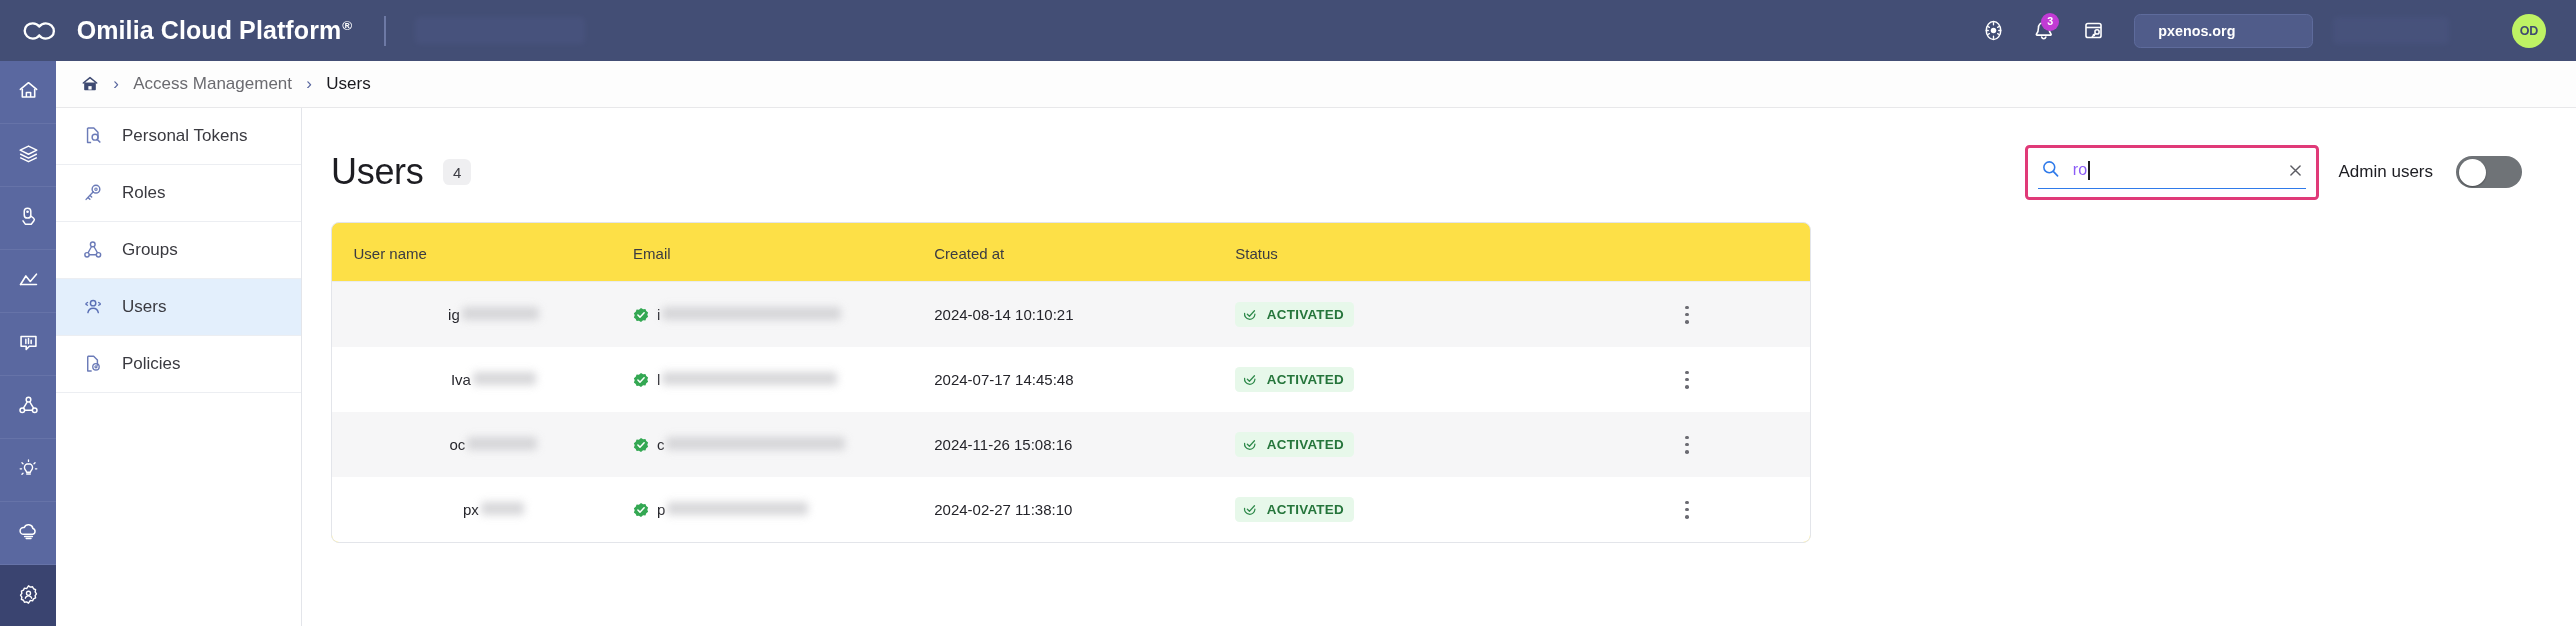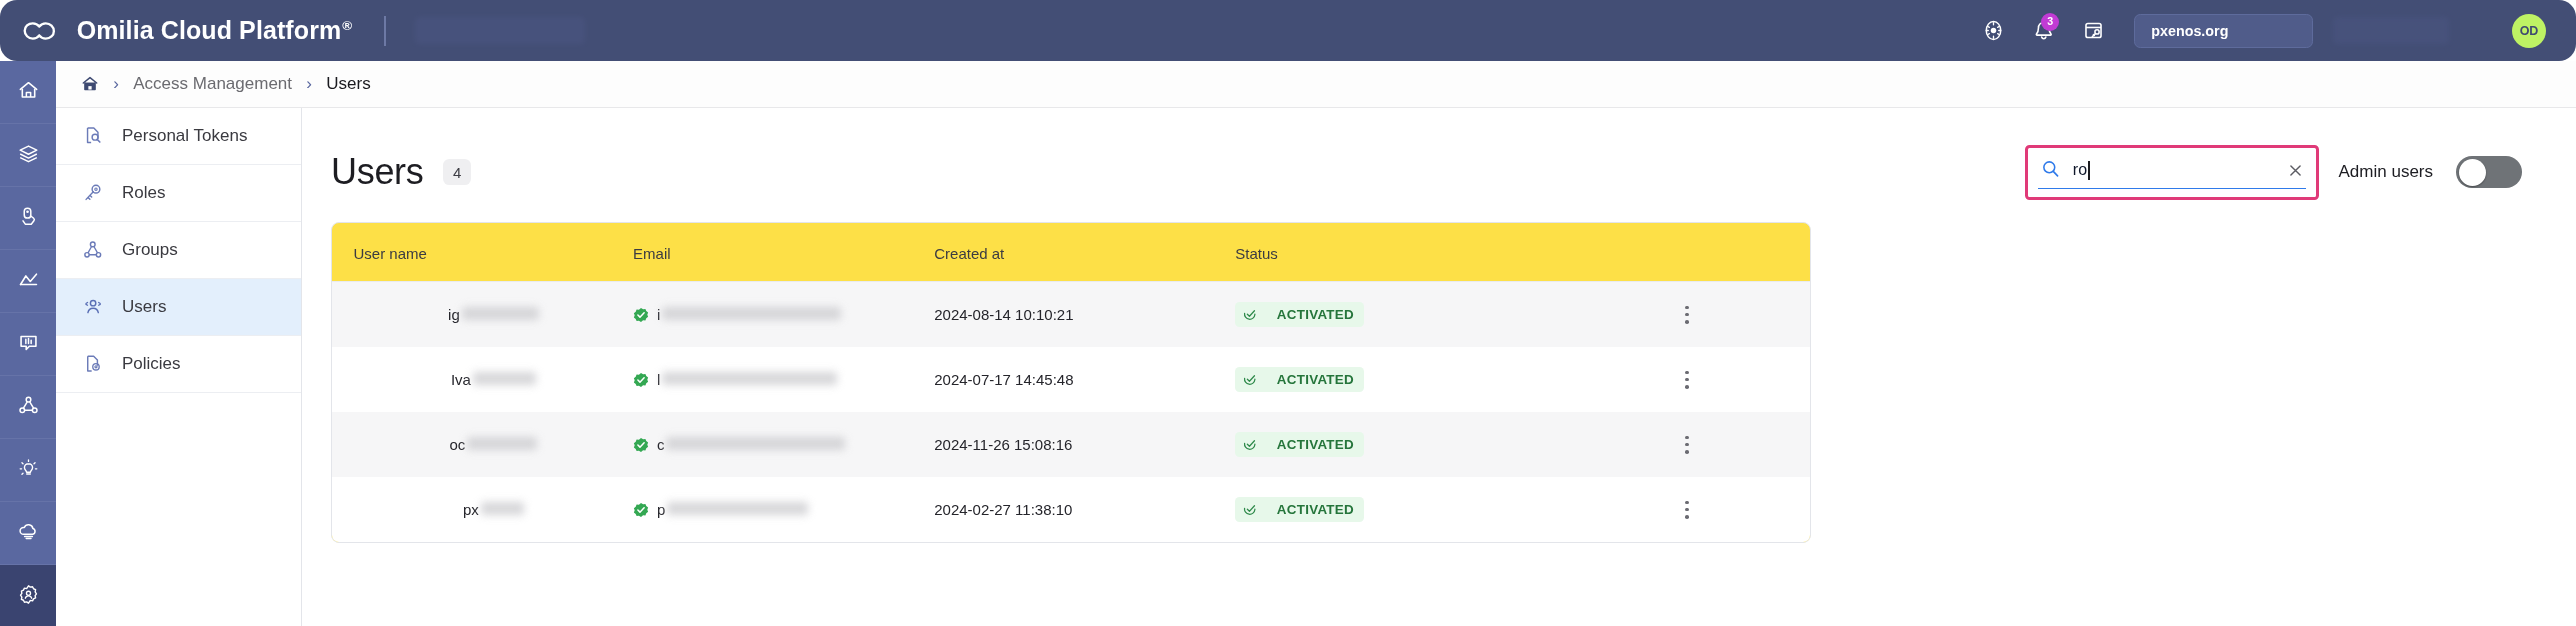--- a/index.html
+++ b/index.html
@@ -10,21 +10,21 @@
     overflow: hidden;
   }
   .app { position: relative; width: 2576px; height: 626px; display: flex; flex-direction: column; }
 
   
   .topbar {
     height: 61px; min-height: 61px;
     background: #434e75;
     display: flex; align-items: center;
     padding: 0 30px 0 19.7px;
-    position: relative; z-index: 20; border-radius: 17px;
+    position: relative; z-index: 20;
   }
   .brand { display: flex; align-items: center; gap: 16px; }
   .brand-logo { width: 41px; height: 36px; display: flex; align-items: center; justify-content: center; }
   .brand-name {
     color: #ffffff; font-size: 25px; font-weight: 700; letter-spacing: 0.1px;
     display: flex; align-items: flex-start;
   }
   .brand-name .reg { font-size: 13.4px; line-height: 1; margin-top: 2.7px; margin-left: 0.9px; }
   .hdr-divider { width: 1.8px; height: 30px; background: #6d79a5; margin: 0 29px 0 32px; }
   .hdr-ghostbox { width: 170px; height: 27px; border-radius: 4.5px; background: #4a5580; opacity: .65; filter: blur(2.7px); }
@@ -39,21 +39,21 @@
     min-width: 18px; height: 18px; border-radius: 50%;
     background: #c13bd4; color: #fff;
     font-size: 10.7px; font-weight: 700;
     display: flex; align-items: center; justify-content: center;
     padding: 0 2.7px; line-height: 1;
   }
   .org-pill {
     margin-left: 16px;
     background: #505c8a; border: 0.9px solid #5e6b9c; border-radius: 6.3px;
     height: 34px; min-width: 179px;
-    display: flex; align-items: center; padding: 0 16px;
+    display: flex; align-items: center; padding: 0 23px;
     color: #ffffff; font-size: 14.3px; font-weight: 700;
     cursor: pointer;
   }
   .hdr-ghostbox2 { width: 116px; height: 27px; margin-left: 19.7px; border-radius: 4.5px; background: #4a5580; opacity: .6; filter: blur(2.7px); }
   .avatar {
     margin-left: 63px;
     width: 34px; height: 34px; border-radius: 50%;
     background: #bef264; color: #3f4a70;
     font-size: 12.5px; font-weight: 700;
     display: flex; align-items: center; justify-content: center;
@@ -131,21 +131,21 @@
     border-radius: 4.5px;
     padding: 7.2px 9.8px 8px 9.8px;
     display: flex; align-items: center;
   }
   .search-field {
     width: 268px; display: flex; align-items: center; gap: 12.5px;
     border-bottom: 1.8px solid #2f7aea;
     padding: 4.5px 1.8px 6.3px 3.6px;
   }
   .search-val {
-    flex: 1; font-size: 16px; color: #0f172a;
+    flex: 1; font-size: 16px; color: #8b5cf6;
     display: flex; align-items: center;
     white-space: nowrap; overflow: hidden;
   }
   .caret { display: inline-block; width: 1.8px; height: 19px; background: #1c1c20; margin-left: 0.9px; }
   .clear-x { cursor: pointer; display: flex; align-items: center; }
 
   .admin-label { margin-left: 20px; font-size: 17px; color: #1d1d22; }
   .toggle {
     margin-left: 23px;
     width: 66px; height: 32px; border-radius: 16px;
@@ -183,21 +183,21 @@
   .redact-wrap { display: inline-flex; align-items: baseline; }
   .redact {
     display: inline-block; height: 13.4px; border-radius: 2.7px;
     background: #cfcfd2; filter: blur(4.5px); margin-left: 1.8px;
     vertical-align: middle; opacity: .85;
   }
   .mail-cell { display: flex; align-items: center; gap: 8px; }
   .verified { width: 16px; height: 16px; flex: none; display: block; }
 
   .badge {
-    display: inline-flex; align-items: center; gap: 20px;
+    display: inline-flex; align-items: center; gap: 10px;
     background: #e7f8ea; color: #25753b;
     border-radius: 4.5px; padding: 4.5px 9.8px 5.4px 8px;
     font-size: 13.4px; font-weight: 600; letter-spacing: 0.3px;
   }
   .kebab {
     width: 27px; height: 27px; display: flex; flex-direction: column;
     align-items: center; justify-content: center; gap: 3.6px; cursor: pointer;
   }
   .kebab i { width: 3.6px; height: 3.6px; border-radius: 50%; background: #6b6b72; display: block; }
 </style>

